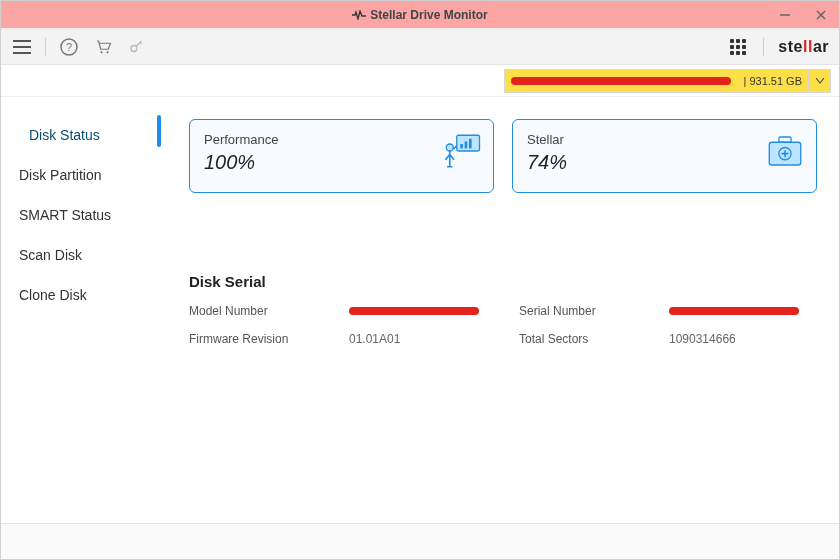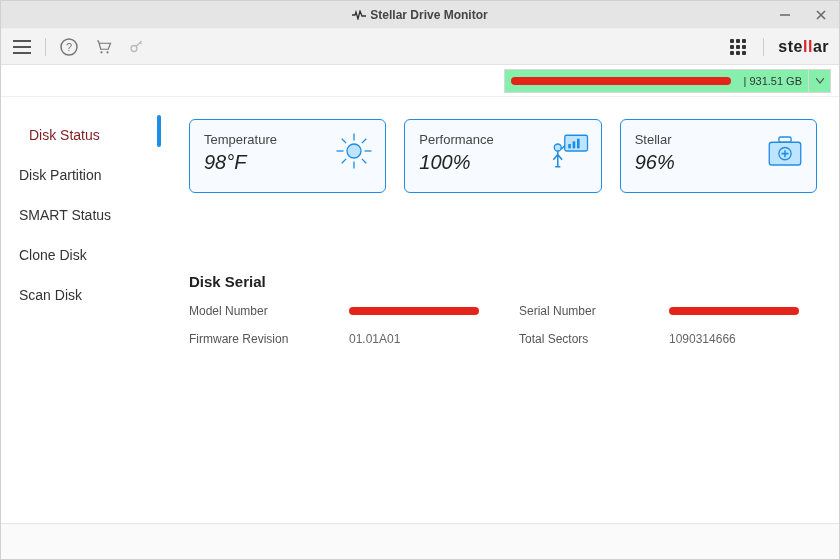--- a/index.html
+++ b/index.html
@@ -1,48 +1,48 @@
 <!DOCTYPE html>
 <html><head>
 <meta charset="utf-8">
 <style>
   * { box-sizing: border-box; margin: 0; padding: 0; font-family: "Segoe UI", Arial, sans-serif; }
   body { background: #fff; }
   .window { width: 840px; height: 560px; border: 1px solid #d0d0d0; display: flex; flex-direction: column; background: #fff; }
 
   
-  .titlebar { height: 28px; background: #e5e5e5; display: flex; align-items: center; justify-content: center; position: relative; border-bottom: 1px solid #eee; }
+  .titlebar { height: 28px; background: #fca5a5; display: flex; align-items: center; justify-content: center; position: relative; border-bottom: 1px solid #eee; }
   .titlebar .title { font-size: 12px; color: #444; font-weight: 600; display: flex; align-items: center; gap: 4px; }
   .titlebar .title svg { flex-shrink: 0; }
   .titlebar .win-controls { position: absolute; right: 0; top: 0; height: 100%; display: flex; }
   .win-btn { width: 36px; display: flex; align-items: center; justify-content: center; color: #666; font-size: 14px; cursor: pointer; }
 
   
   .toolbar { height: 36px; background: #f3f3f3; border-bottom: 1px solid #e3e3e3; display: flex; align-items: center; padding: 0 10px; }
   .toolbar-left { display: flex; align-items: center; gap: 12px; }
   .tb-btn { width: 22px; height: 22px; display: flex; align-items: center; justify-content: center; color: #666; cursor: pointer; }
   .tb-sep { width: 1px; height: 18px; background: #ccc; }
   .toolbar-right { margin-left: auto; display: flex; align-items: center; gap: 14px; }
   .grid-icon { display: grid; grid-template-columns: repeat(3,4px); grid-template-rows: repeat(3,4px); gap: 2px; }
   .grid-icon span { background: #333; border-radius: 1px; }
   .brand { font-size: 16px; font-weight: 600; color: #222; letter-spacing: .5px; }
   .brand .ll { color: #d62828; }
 
   
   .driverow { height: 32px; border-bottom: 1px solid #eee; display: flex; align-items: center; justify-content: flex-end; padding: 0 8px; }
-  .drive-select { display: flex; align-items: center; border: 1px solid #d8d8d8; height: 24px; font-size: 11px; color: #333; background: #86efac; margin-left: 26px; }
+  .drive-select { display: flex; align-items: center; border: 1px solid #d8d8d8; height: 24px; font-size: 11px; color: #333; background: #fde047; margin-left: 26px; }
   .drive-select .redacted { width: 220px; height: 8px; background: #e4231a; border-radius: 4px; margin: 0 6px; }
   .drive-select .size { padding: 0 6px; }
   .drive-select .caret { width: 22px; border-left: 1px solid #d8d8d8; display: flex; align-items: center; justify-content: center; height: 100%; color: #555; cursor: pointer; }
 
   
   .body { flex: 1; display: flex; overflow: hidden; }
   .sidebar { width: 160px; padding: 18px 0; display: flex; flex-direction: column; gap: 0; position: relative; }
   .side-item { padding: 12px 18px; font-size: 14px; color: #333; cursor: pointer; }
-  .side-item.active { color: #7f1d1d; padding-left: 28px; }
+  .side-item.active { color: #0c4a6e; padding-left: 28px; }
   .side-indicator { position: absolute; left: 156px; top: 18px; width: 4px; height: 32px; background: #1f8de6; border-radius: 2px; }
 
   .content { flex: 1; padding: 22px 22px 10px 28px; overflow: auto; }
   .cards { display: flex; gap: 18px; }
   .card { flex: 1; border: 1px solid #1f8de6; border-radius: 6px; padding: 12px 14px; background: #f7fbff; position: relative; min-height: 74px; }
   .card .label { font-size: 13px; color: #444; }
   .card .value { font-size: 20px; font-style: italic; color: #222; margin-top: 4px; font-weight: 500; }
   .card .icon { position: absolute; right: 10px; top: 10px; }
 
   .disk-details { margin-top: 80px; }
@@ -138,66 +138,47 @@
     </div>
   </div>
 
   <div class="body">
 
     <div class="sidebar">
       <div class="side-indicator"></div>
       <div class="side-item active"><span>Disk Status</span></div>
       <div class="side-item"><span>Disk Partition</span></div>
       <div class="side-item"><span>SMART Status</span></div>
+      <div class="side-item"><span>Scan Disk</span></div>
       <div class="side-item"><span>Clone Disk</span></div>
-      <div class="side-item"><span>Scan Disk</span></div>
     </div>
 
     <div class="content">
       <div class="cards">
 
-        <div class="card">
-          <div class="label">Temperature</div>
-          <div class="value">98°F</div>
-          <div class="icon">
-            <svg width="42" height="42" viewBox="0 0 48 48">
-                <circle cx="24" cy="24" r="8" fill="#bfe4ff" stroke="#1f8de6" stroke-width="1.5"></circle>
-                <g stroke="#1f8de6" stroke-width="1.5">
-                  <line x1="24" y1="4" x2="24" y2="12"></line>
-                  <line x1="24" y1="36" x2="24" y2="44"></line>
-                  <line x1="4" y1="24" x2="12" y2="24"></line>
-                  <line x1="36" y1="24" x2="44" y2="24"></line>
-                  <line x1="10" y1="10" x2="15" y2="15"></line>
-                  <line x1="33" y1="33" x2="38" y2="38"></line>
-                  <line x1="38" y1="10" x2="33" y2="15"></line>
-                  <line x1="15" y1="33" x2="10" y2="38"></line>
-                </g>
-              </svg>
-          </div>
-        </div>
 
         <div class="card">
           <div class="label">Performance</div>
           <div class="value">100%</div>
           <div class="icon">
             <svg width="42" height="42" viewBox="0 0 48 48">
                 <rect x="18" y="6" width="26" height="18" rx="2" fill="#bfe4ff" stroke="#1f8de6" stroke-width="1.5"></rect>
                 <rect x="22" y="16" width="3" height="5" fill="#1f8de6"></rect>
                 <rect x="27" y="13" width="3" height="8" fill="#1f8de6"></rect>
                 <rect x="32" y="10" width="3" height="11" fill="#1f8de6"></rect>
                 <circle cx="10" cy="20" r="4" fill="#bfe4ff" stroke="#1f8de6" stroke-width="1.5"></circle>
                 <path d="M10 24v10M10 28l-5 6M10 28l5 6M10 34v8M7 42h6" stroke="#1f8de6" stroke-width="1.8" fill="none"></path>
                 <path d="M14 22l4-4" stroke="#1f8de6" stroke-width="1.8"></path>
               </svg>
           </div>
         </div>
 
         <div class="card">
           <div class="label">Stellar</div>
-          <div class="value">96%</div>
+          <div class="value">74%</div>
           <div class="icon">
             <svg width="42" height="42" viewBox="0 0 48 48">
                 <rect x="6" y="14" width="36" height="26" rx="3" fill="#bfe4ff" stroke="#1f8de6" stroke-width="1.5"></rect>
                 <rect x="17" y="8" width="14" height="6" rx="2" fill="none" stroke="#1f8de6" stroke-width="1.5"></rect>
                 <circle cx="24" cy="27" r="7" fill="none" stroke="#1f8de6" stroke-width="1.5"></circle>
                 <path d="M24 23v8M20 27h8" stroke="#1f8de6" stroke-width="1.8"></path>
               </svg>
           </div>
         </div>
 

